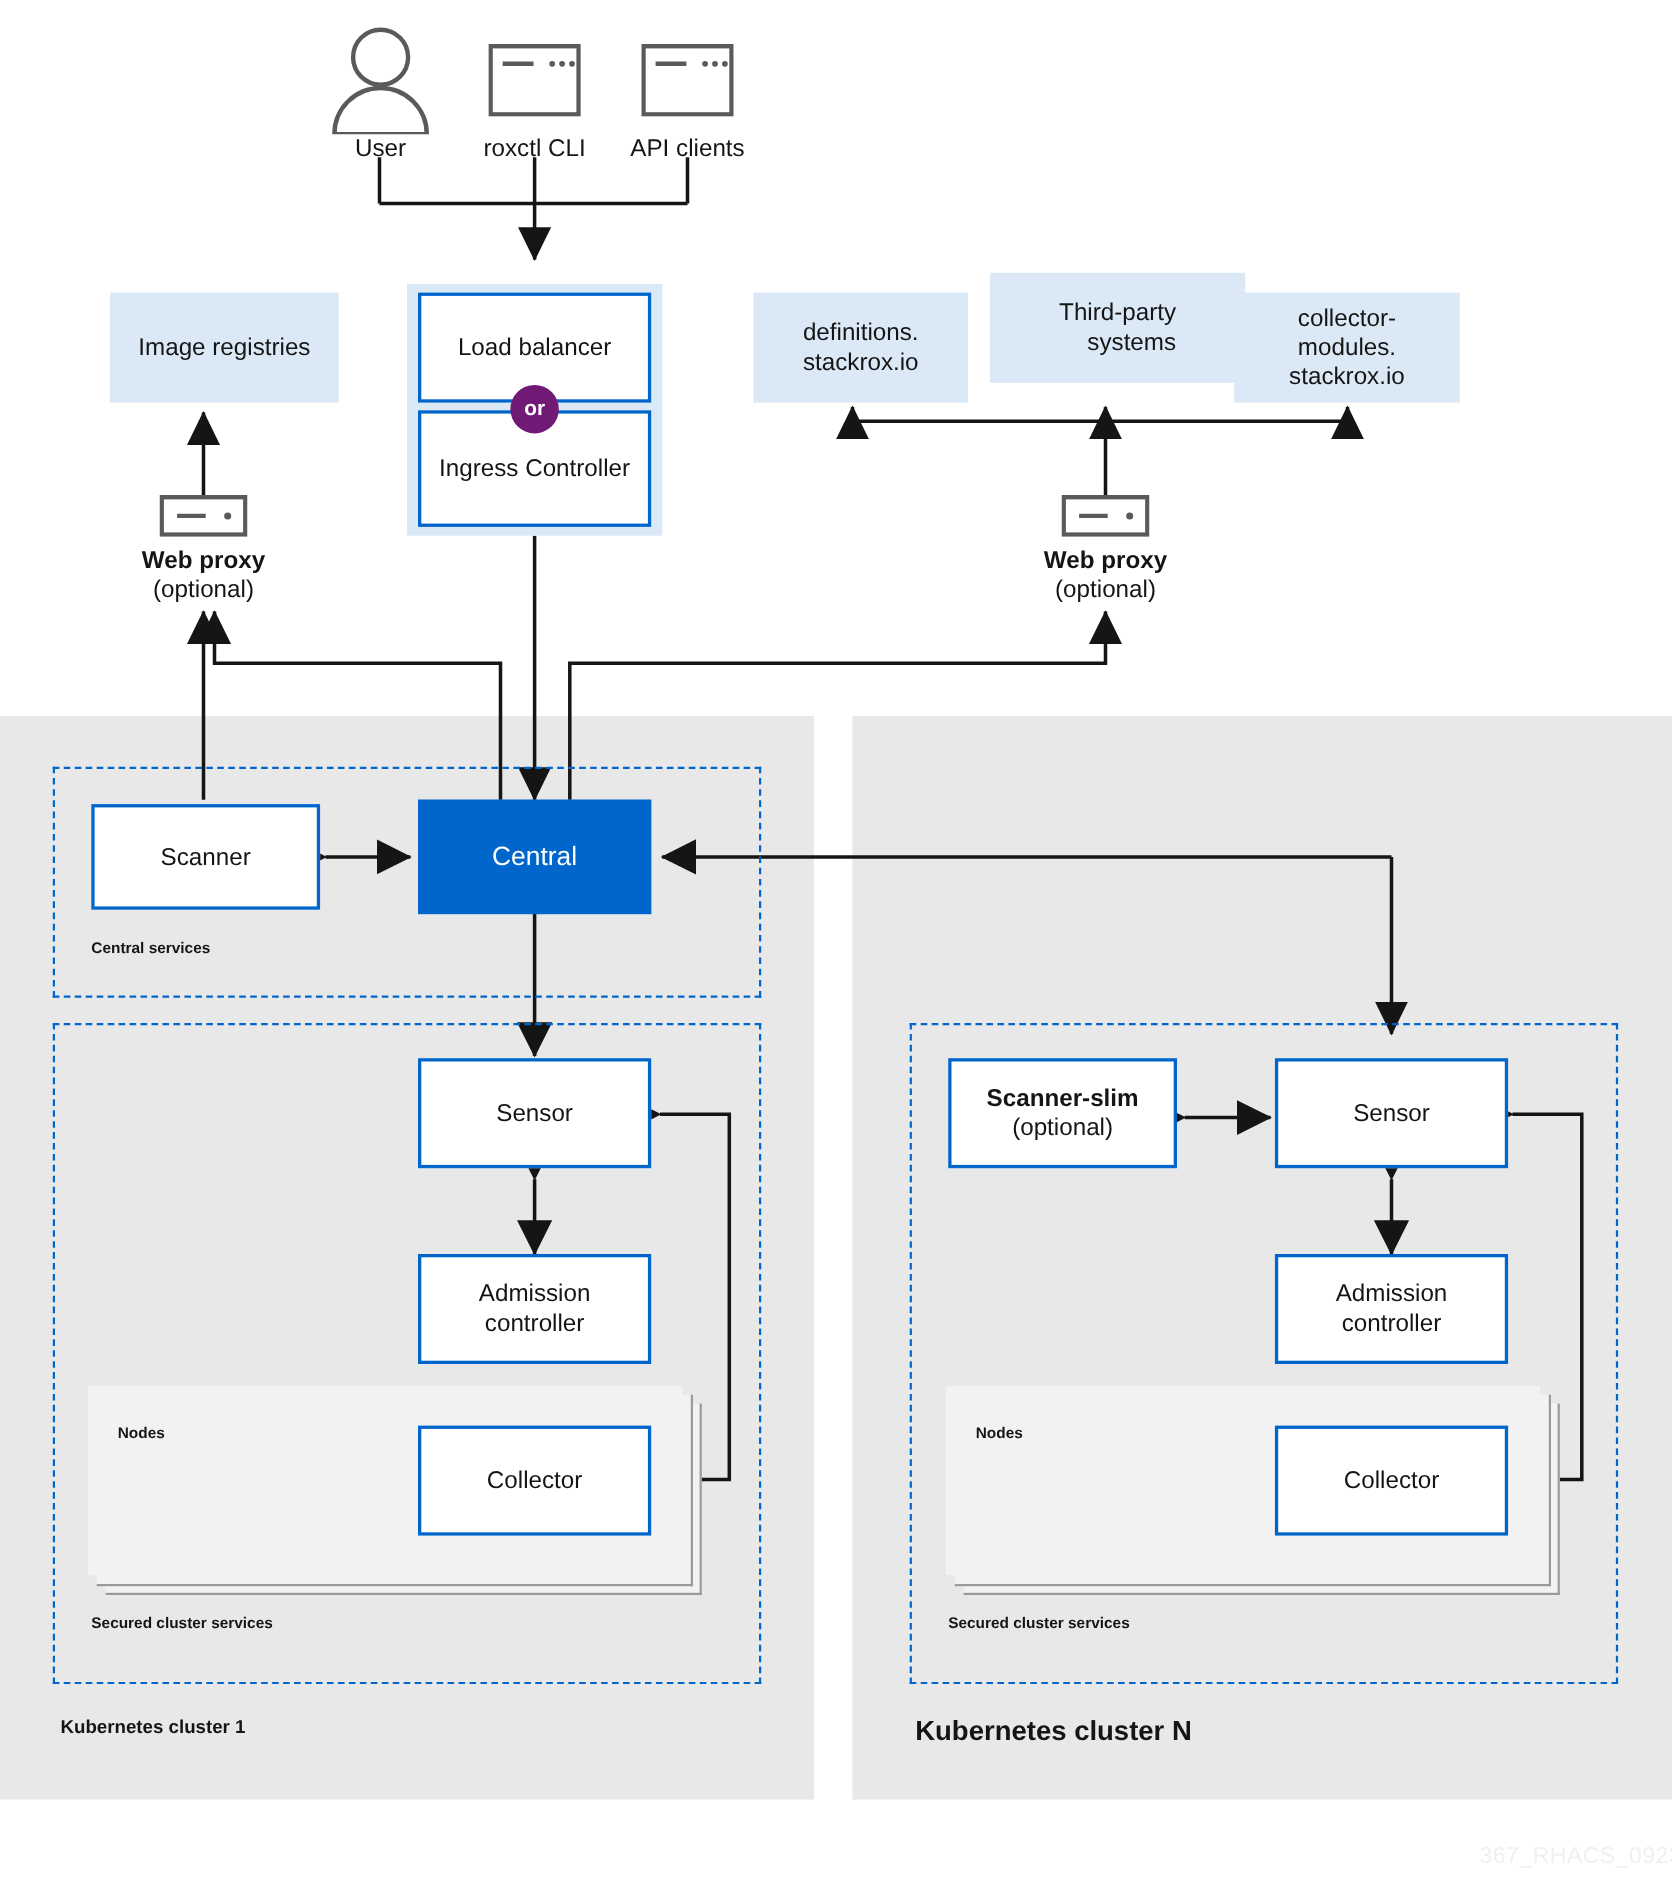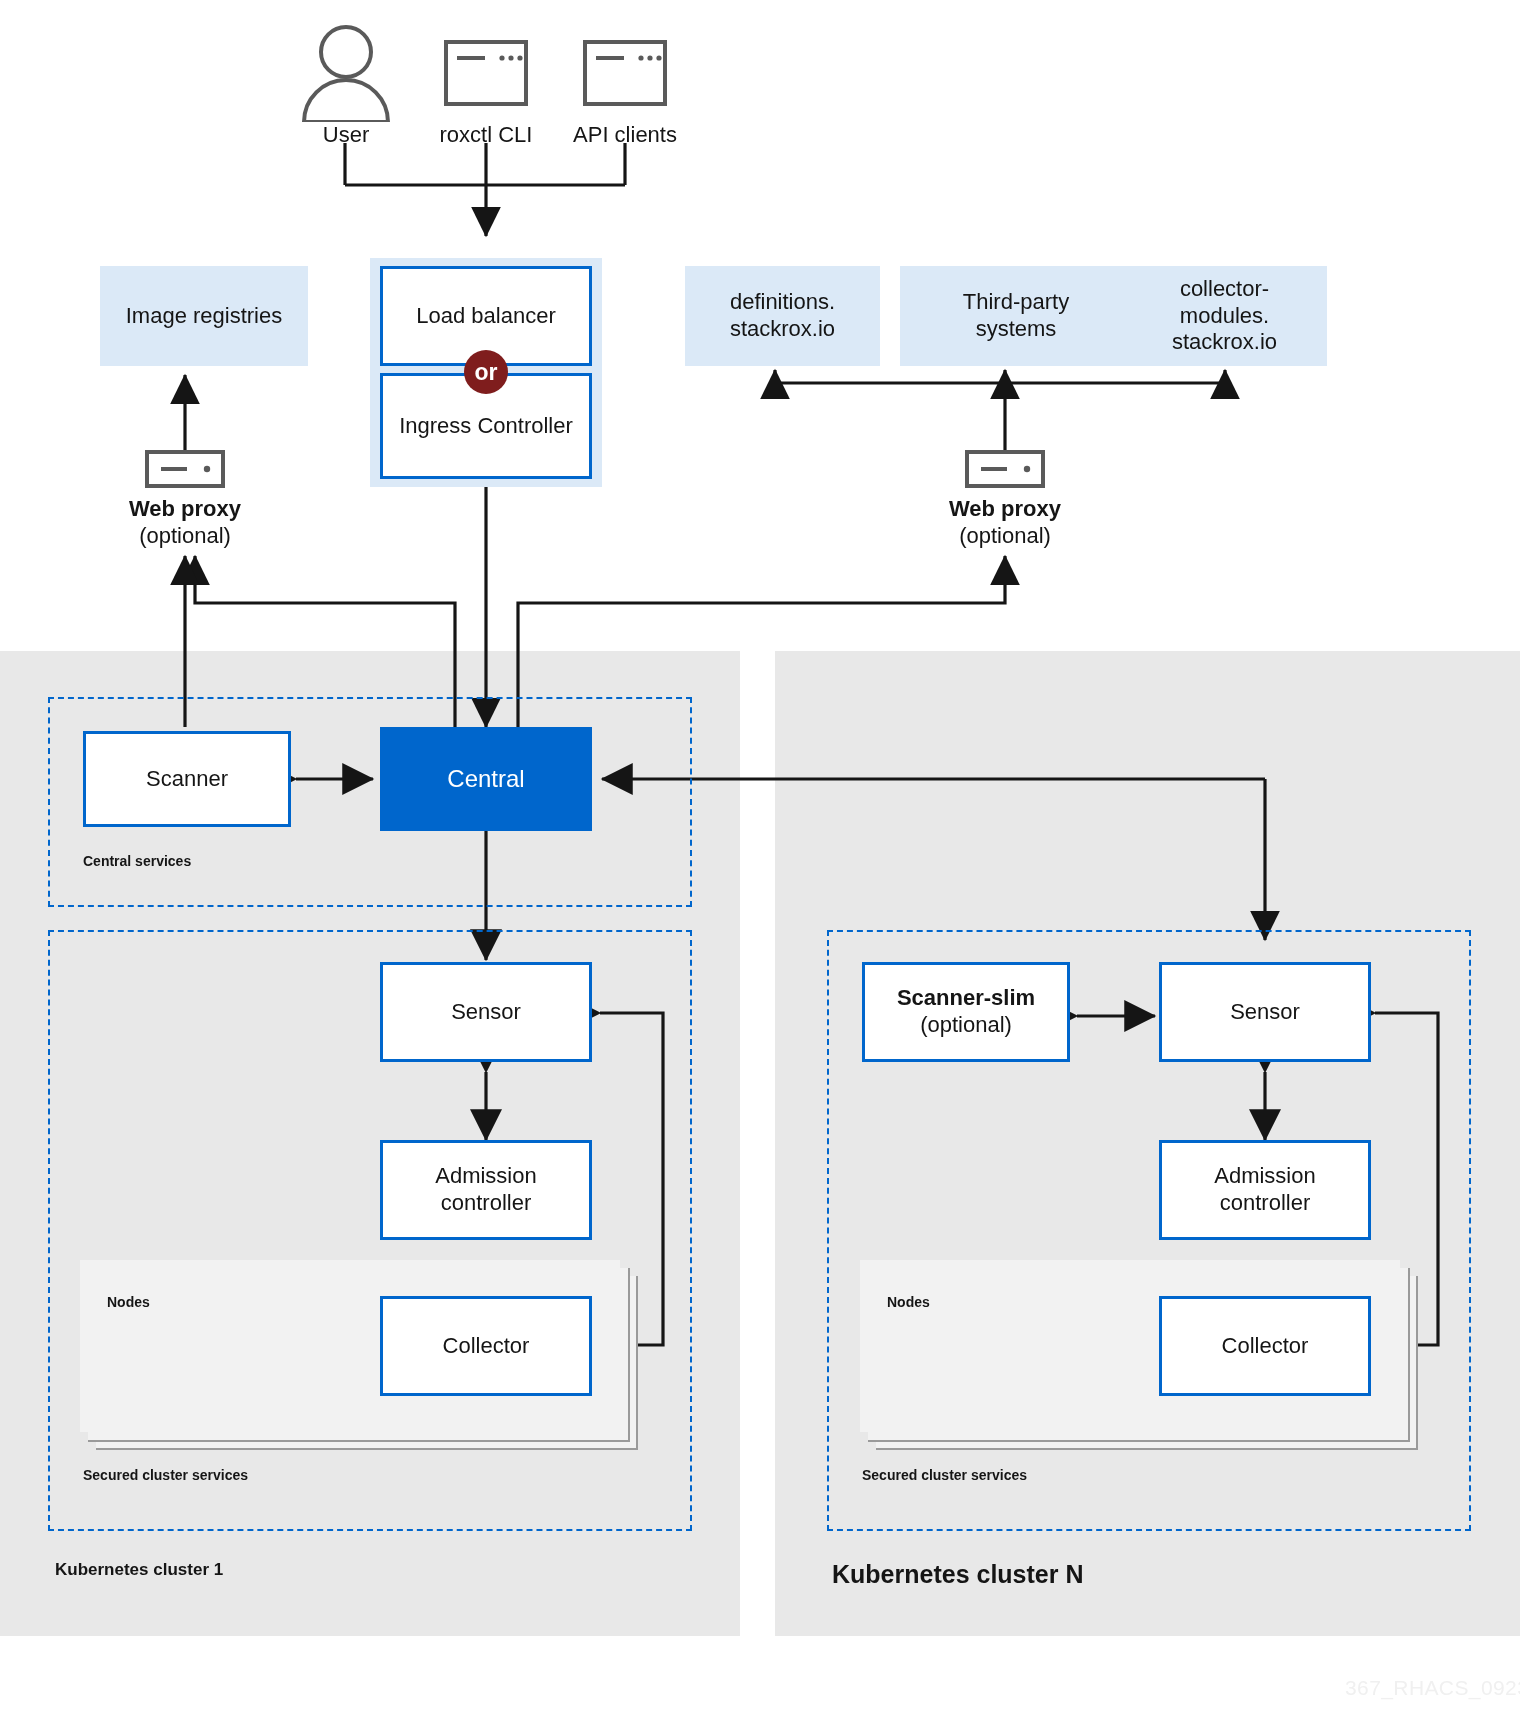--- a/index.html
+++ b/index.html
@@ -19,22 +19,22 @@
   .box{position:absolute;box-sizing:border-box;display:flex;align-items:center;
        justify-content:center;text-align:center;line-height:1.22;}
   .box-blue-outline{background:#ffffff;border:3px solid #0066cc;font-size:22px;color:#151515;}
   .box-solid{background:#0066cc;border:3px solid #0066cc;color:#ffffff;font-size:24px;}
   .box-tint{background:#dbe9f7;font-size:22px;color:#151515;}
   .lb-wrap{position:absolute;background:#dbe9f7;}
   .nodes-card{position:absolute;background:#f2f2f2;}
   .stack-line{position:absolute;background:#9a9a9a;}
 
   .ic-label{position:absolute;text-align:center;font-size:22px;color:#151515;line-height:1.22;white-space:nowrap;}
-  .or-badge{position:absolute;width:44px;height:44px;border-radius:50%;background:#7f1d1d;color:#fff;
-            font-size:23px;font-weight:bold;display:flex;align-items:center;justify-content:center;z-index:6;}
+  .or-badge{position:absolute;width:44px;height:44px;border-radius:50%;background:#701a75;color:#fff;
+            font-size:19px;font-weight:bold;display:flex;align-items:center;justify-content:center;z-index:6;}
   .sub{font-weight:normal;}
   .strong{font-weight:bold;margin-top:22px;}
   .watermark{position:absolute;font-size:21px;color:#f0f0f0;letter-spacing:.4px;white-space:nowrap;}
   .icon-svg{position:absolute;}
 </style>
 </head>
 <body>
 
 <div id="stage">
 
@@ -128,21 +128,21 @@
   <div class="box box-blue-outline" style="left:380px;top:373px;width:212px;height:106px;">
     <span>Ingress Controller</span>
   </div>
 
   <div class="box box-tint" style="left:685px;top:266px;width:195px;height:100px;">
     <span>
       <span>definitions.</span><br>
       <span>stackrox.io</span>
     </span>
   </div>
-  <div class="box box-tint" style="left:900px;top:266px;width:232px;height:100px;">
+  <div class="box box-tint" style="left:900px;top:248px;width:232px;height:100px;text-align:right;">
     <span>
       <span>Third-party</span><br>
       <span>systems</span>
     </span>
   </div>
   <div class="box box-tint" style="left:1122px;top:266px;width:205px;height:100px;">
     <span>
       <span>collector-</span><br>
       <span>modules.</span><br>
       <span>stackrox.io</span>

